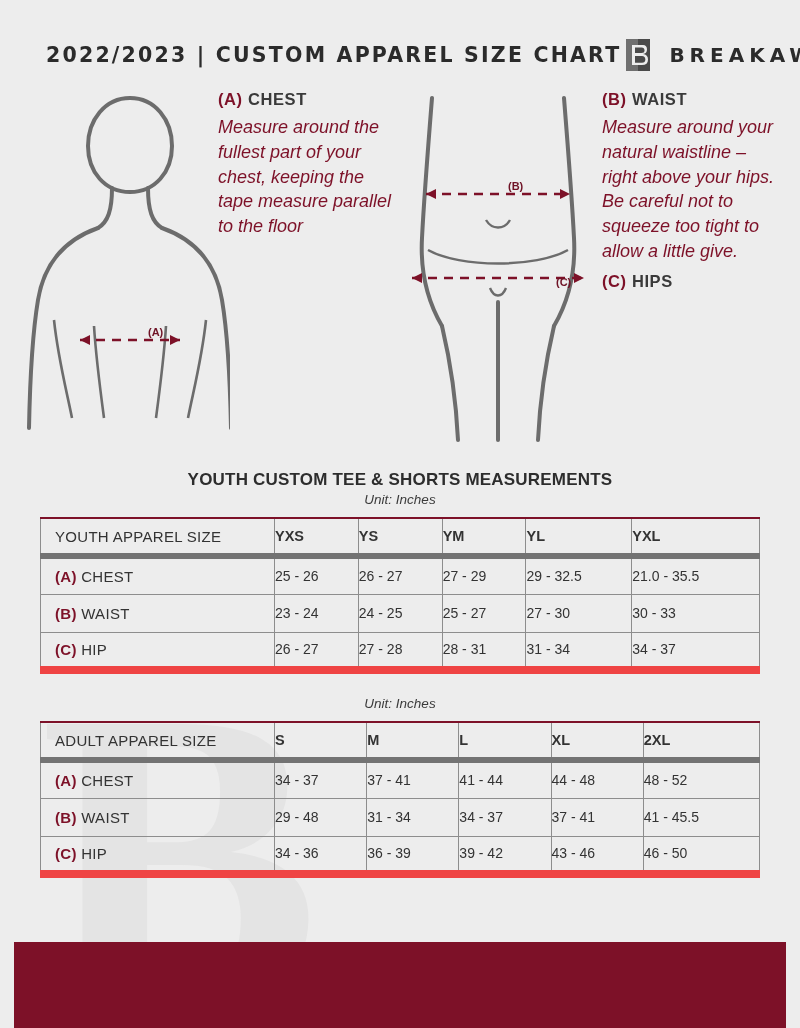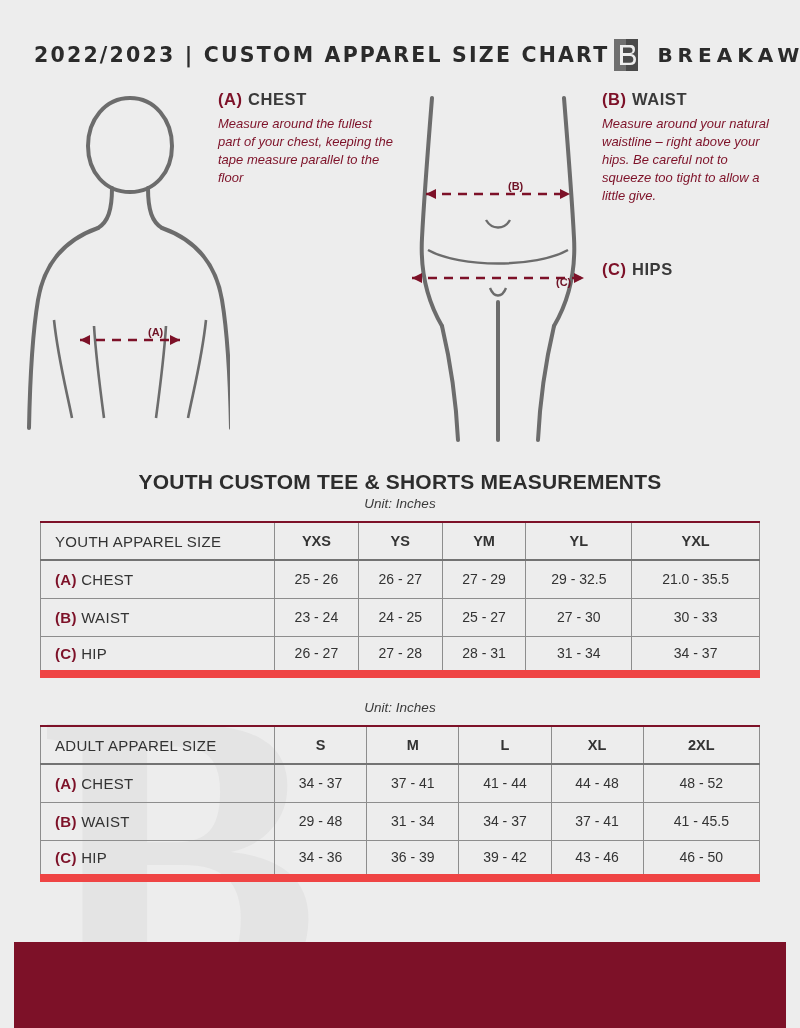--- a/index.html
+++ b/index.html
@@ -34,21 +34,21 @@
     z-index: 0;
   }
 
   
   .header {
     position: relative;
     z-index: 2;
     display: flex;
     align-items: center;
     justify-content: space-between;
-    padding: 36px 34px 0 34px;
+    padding: 36px 34px 0 46px;
   }
   .header-title {
     font-size: 20.5px;
     font-weight: bold;
     letter-spacing: 2.2px;
     color: #2b2b2b;
     font-family: "DejaVu Sans", sans-serif;
     white-space: nowrap;
   }
   .brand {
@@ -84,46 +84,46 @@
   .callout h3 {
     margin: 0 0 6px 0;
     font-size: 16.5px;
     font-weight: bold;
     letter-spacing: 0.6px;
     color: #3a3a3a;
   }
   .callout h3 .tag { color: #7d1128; }
   .callout p {
     margin: 0;
-    font-size: 13px;
+    font-size: 18px;
     line-height: 1.38;
     font-style: italic;
     color: #7d1128;
   }
   .co-chest { left: 218px; top: 2px; }
   .co-waist { left: 602px; top: 2px; }
-  .co-hips  { left: 602px; top: 172px; }
+  .co-hips  { left: 602px; top: 184px; }
 
   .lbl {
     position: absolute;
     font-size: 11px;
     font-weight: bold;
     color: #6f1326;
     font-style: normal;
   }
 
   
   .section {
     position: relative;
     z-index: 2;
     margin-top: 2px;
   }
   .sec-title {
     text-align: center;
-    font-size: 21px;
+    font-size: 17px;
     font-weight: bold;
     color: #2d2d2d;
     letter-spacing: 0.2px;
   }
   .sec-sub {
     text-align: center;
     font-size: 13.5px;
     font-style: italic;
     color: #3b3b3b;
     margin-top: 2px;
@@ -134,28 +134,28 @@
     width: 720px;
     margin: 0 auto;
     background: transparent;
   }
   th, td {
     border: 1px solid #8d8d8d;
     padding: 0;
     height: 38px;
     font-size: 14px;
     color: #333;
-    text-align: center;
+    text-align: left;
     font-weight: normal;
   }
   thead th {
     font-weight: bold;
     font-size: 14.5px;
     border-top: 2px solid #7d1128;
-    border-bottom: 2px solid #737373;
+    border-bottom: 6px solid #737373;
     margin-left: 24px;
   }
   thead th.rowhead {
     text-align: left;
     padding-left: 14px;
     font-weight: normal;
     font-size: 15px;
     letter-spacing: 0.3px;
   }
   td.rowhead {

